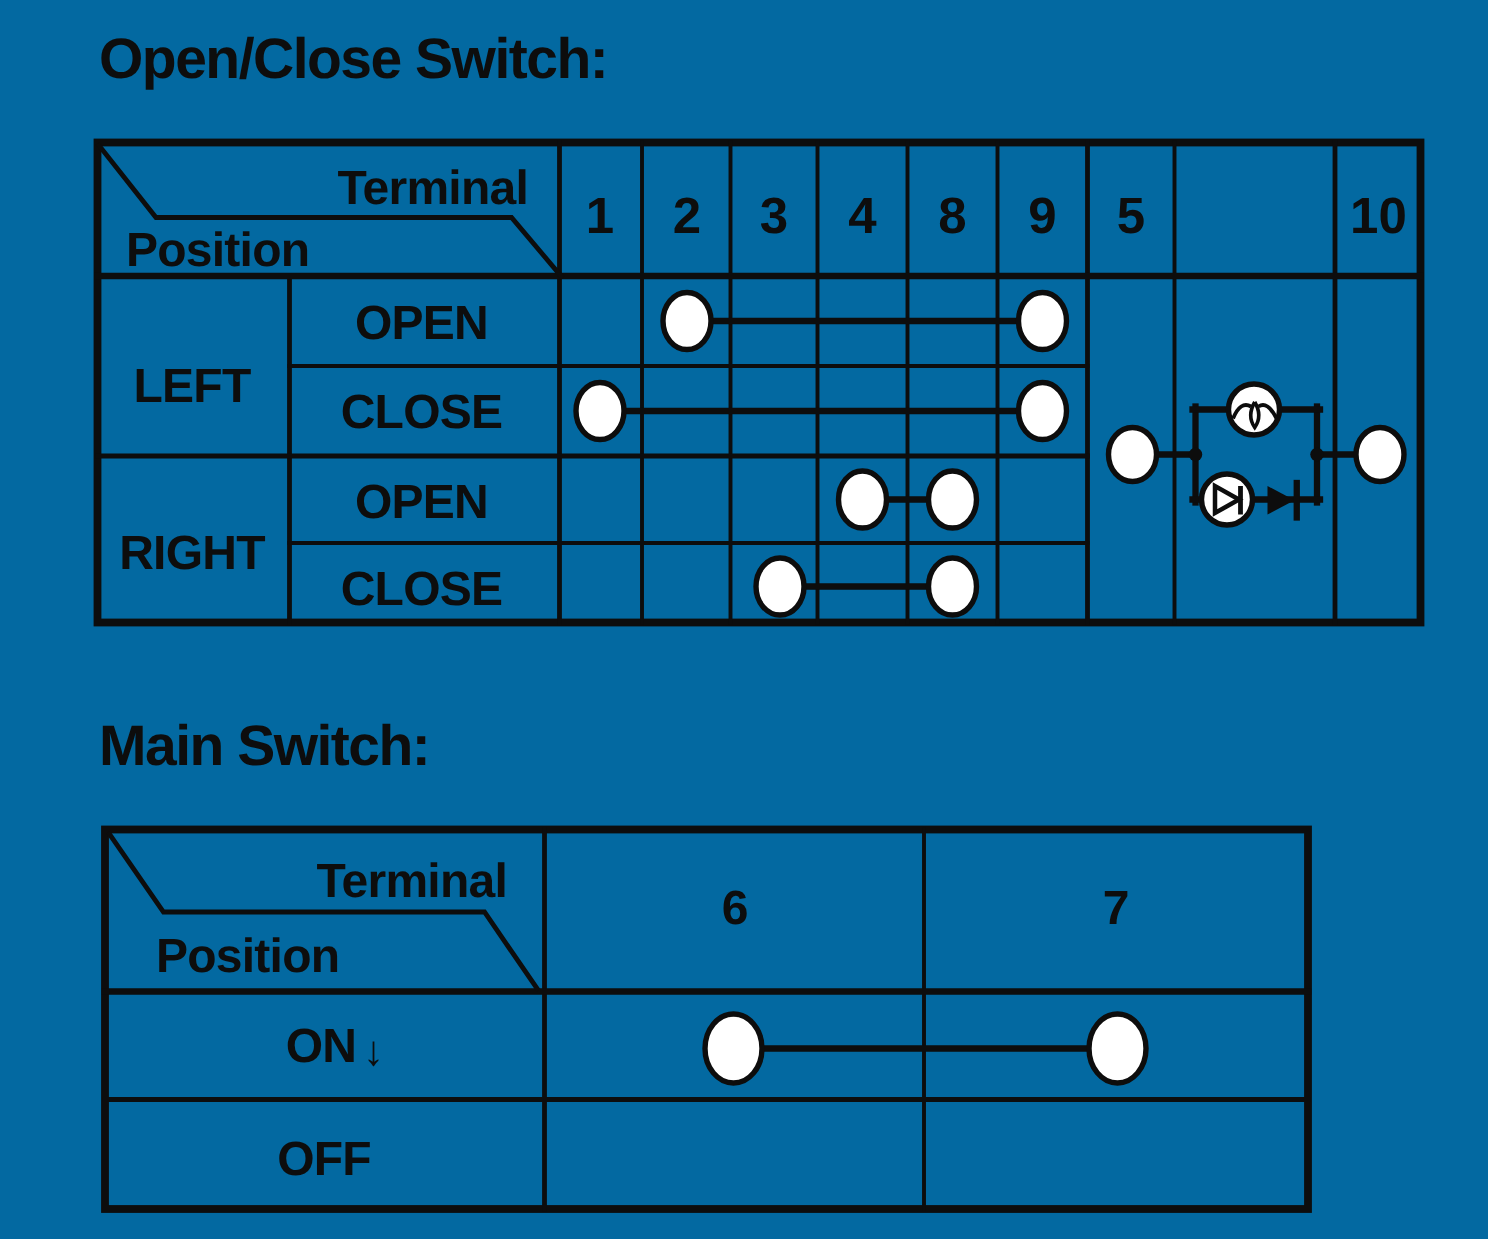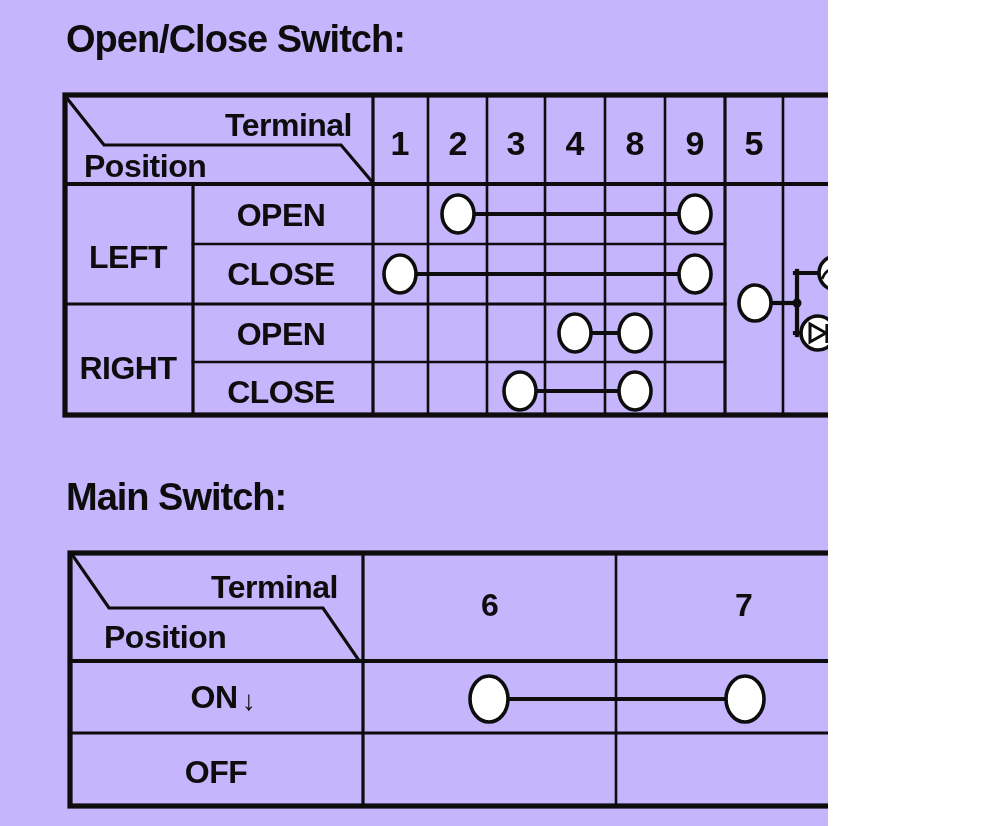--- a/index.html
+++ b/index.html
@@ -1,17 +1,17 @@
 <!DOCTYPE html>
 <html><head>
 <meta charset="utf-8">
 <style>
   html,body { margin:0; padding:0; background:#ffffff; }
   .page {
-    position:relative; width:828px; height:826px; background:#c4b5fd;
+    position:relative; width:992px; height:826px; background:#0369a1;
     font-family:"Liberation Sans","DejaVu Sans",sans-serif;
     overflow:hidden;
   }
   svg { display:block; }
   .t   { font-family:"Liberation Sans","DejaVu Sans",sans-serif; font-weight:bold; fill:#0d0d0d; }
   .title { font-size:38px; letter-spacing:-1px; }
   .hdr   { font-size:32px; letter-spacing:-0.5px; }
   .num   { font-size:34px; text-anchor:middle; }
   .num2  { font-size:32px; text-anchor:middle; }
   .lbl   { font-size:32px; text-anchor:middle; letter-spacing:-0.5px; }

